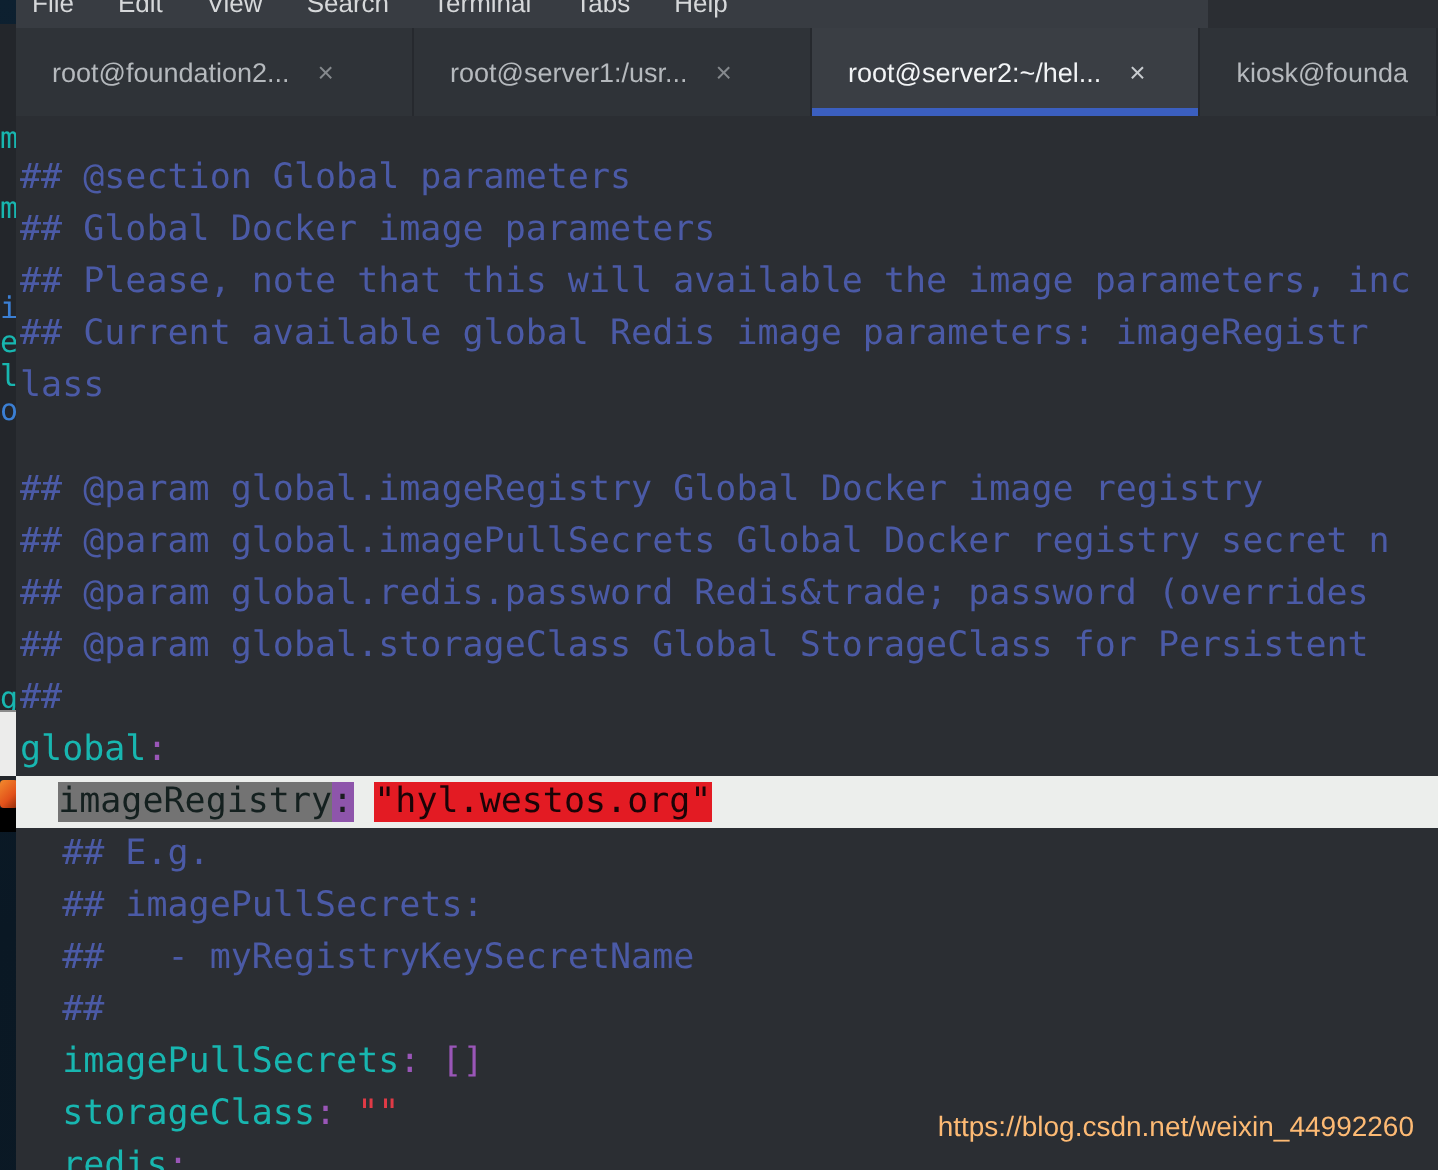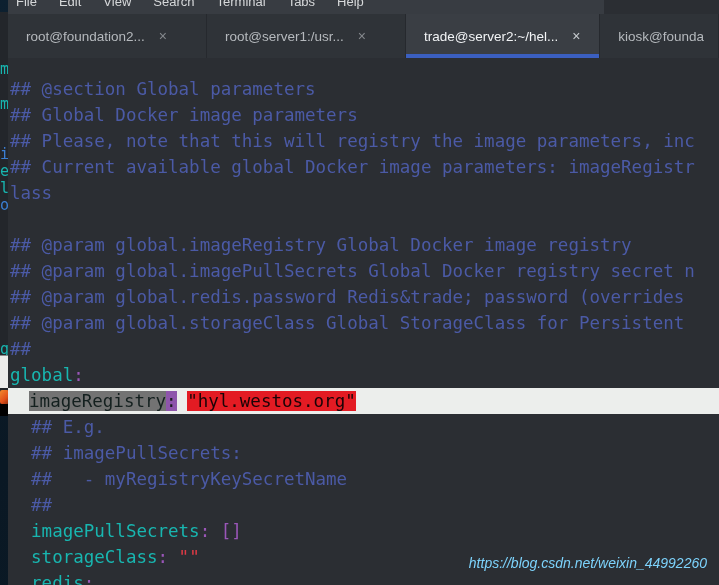--- a/index.html
+++ b/index.html
@@ -177,23 +177,22 @@
     color: #1a0407;
   }
 
   
   #watermark {
     position: absolute;
     right: 12px;
     bottom: 14px;
     font-family: "Liberation Sans", sans-serif;
     font-size: 14px;
-    color: #7dd3fc;
+    color: #fdba74;
     white-space: nowrap;
-    font-style: italic;
   }
 </style>
 </head>
 <body>
 
 <div id="screen">
 
   <div id="desktop-bg"></div>
 
   <div id="bg-window">
@@ -226,33 +225,33 @@
     <div id="tabbar">
         <div class="tab" style="width: 205px;">
           <span class="tab-title">root@foundation2...</span>
           <span class="tab-close">×</span>
         </div>
         <div class="tab" style="width: 205px;">
           <span class="tab-title">root@server1:/usr...</span>
           <span class="tab-close">×</span>
         </div>
         <div class="tab active" style="width: 200px;">
-          <span class="tab-title">trade@server2:~/hel...</span>
+          <span class="tab-title">root@server2:~/hel...</span>
           <span class="tab-close">×</span>
         </div>
         <div class="tab" style="width: 120px;">
           <span class="tab-title">kiosk@founda</span>
         </div>
       </div>
 
     <div id="term-body">
         <div class="line">## @section Global parameters</div>
         <div class="line">## Global Docker image parameters</div>
-        <div class="line">## Please, note that this will registry the image parameters, inc</div>
-        <div class="line">## Current available global Docker image parameters: imageRegistr</div>
+        <div class="line">## Please, note that this will available the image parameters, inc</div>
+        <div class="line">## Current available global Redis image parameters: imageRegistr</div>
         <div class="line">lass</div>
         <div class="line"></div>
         <div class="line">## @param global.imageRegistry Global Docker image registry</div>
         <div class="line">## @param global.imagePullSecrets Global Docker registry secret n</div>
         <div class="line">## @param global.redis.password Redis&amp;trade; password (overrides</div>
         <div class="line">## @param global.storageClass Global StorageClass for Persistent</div>
         <div class="line">##</div>
         <div class="line"><span></span><span class="c-key">global</span><span class="c-punct">:</span></div>
         <div class="line hl"><span class="pad">  </span><span class="hl-key">imageRegistry</span><span class="hl-colon">:</span><span class="pad"> </span><span class="hl-val">"hyl.westos.org"</span></div>
         <div class="line">  ## E.g.</div>

